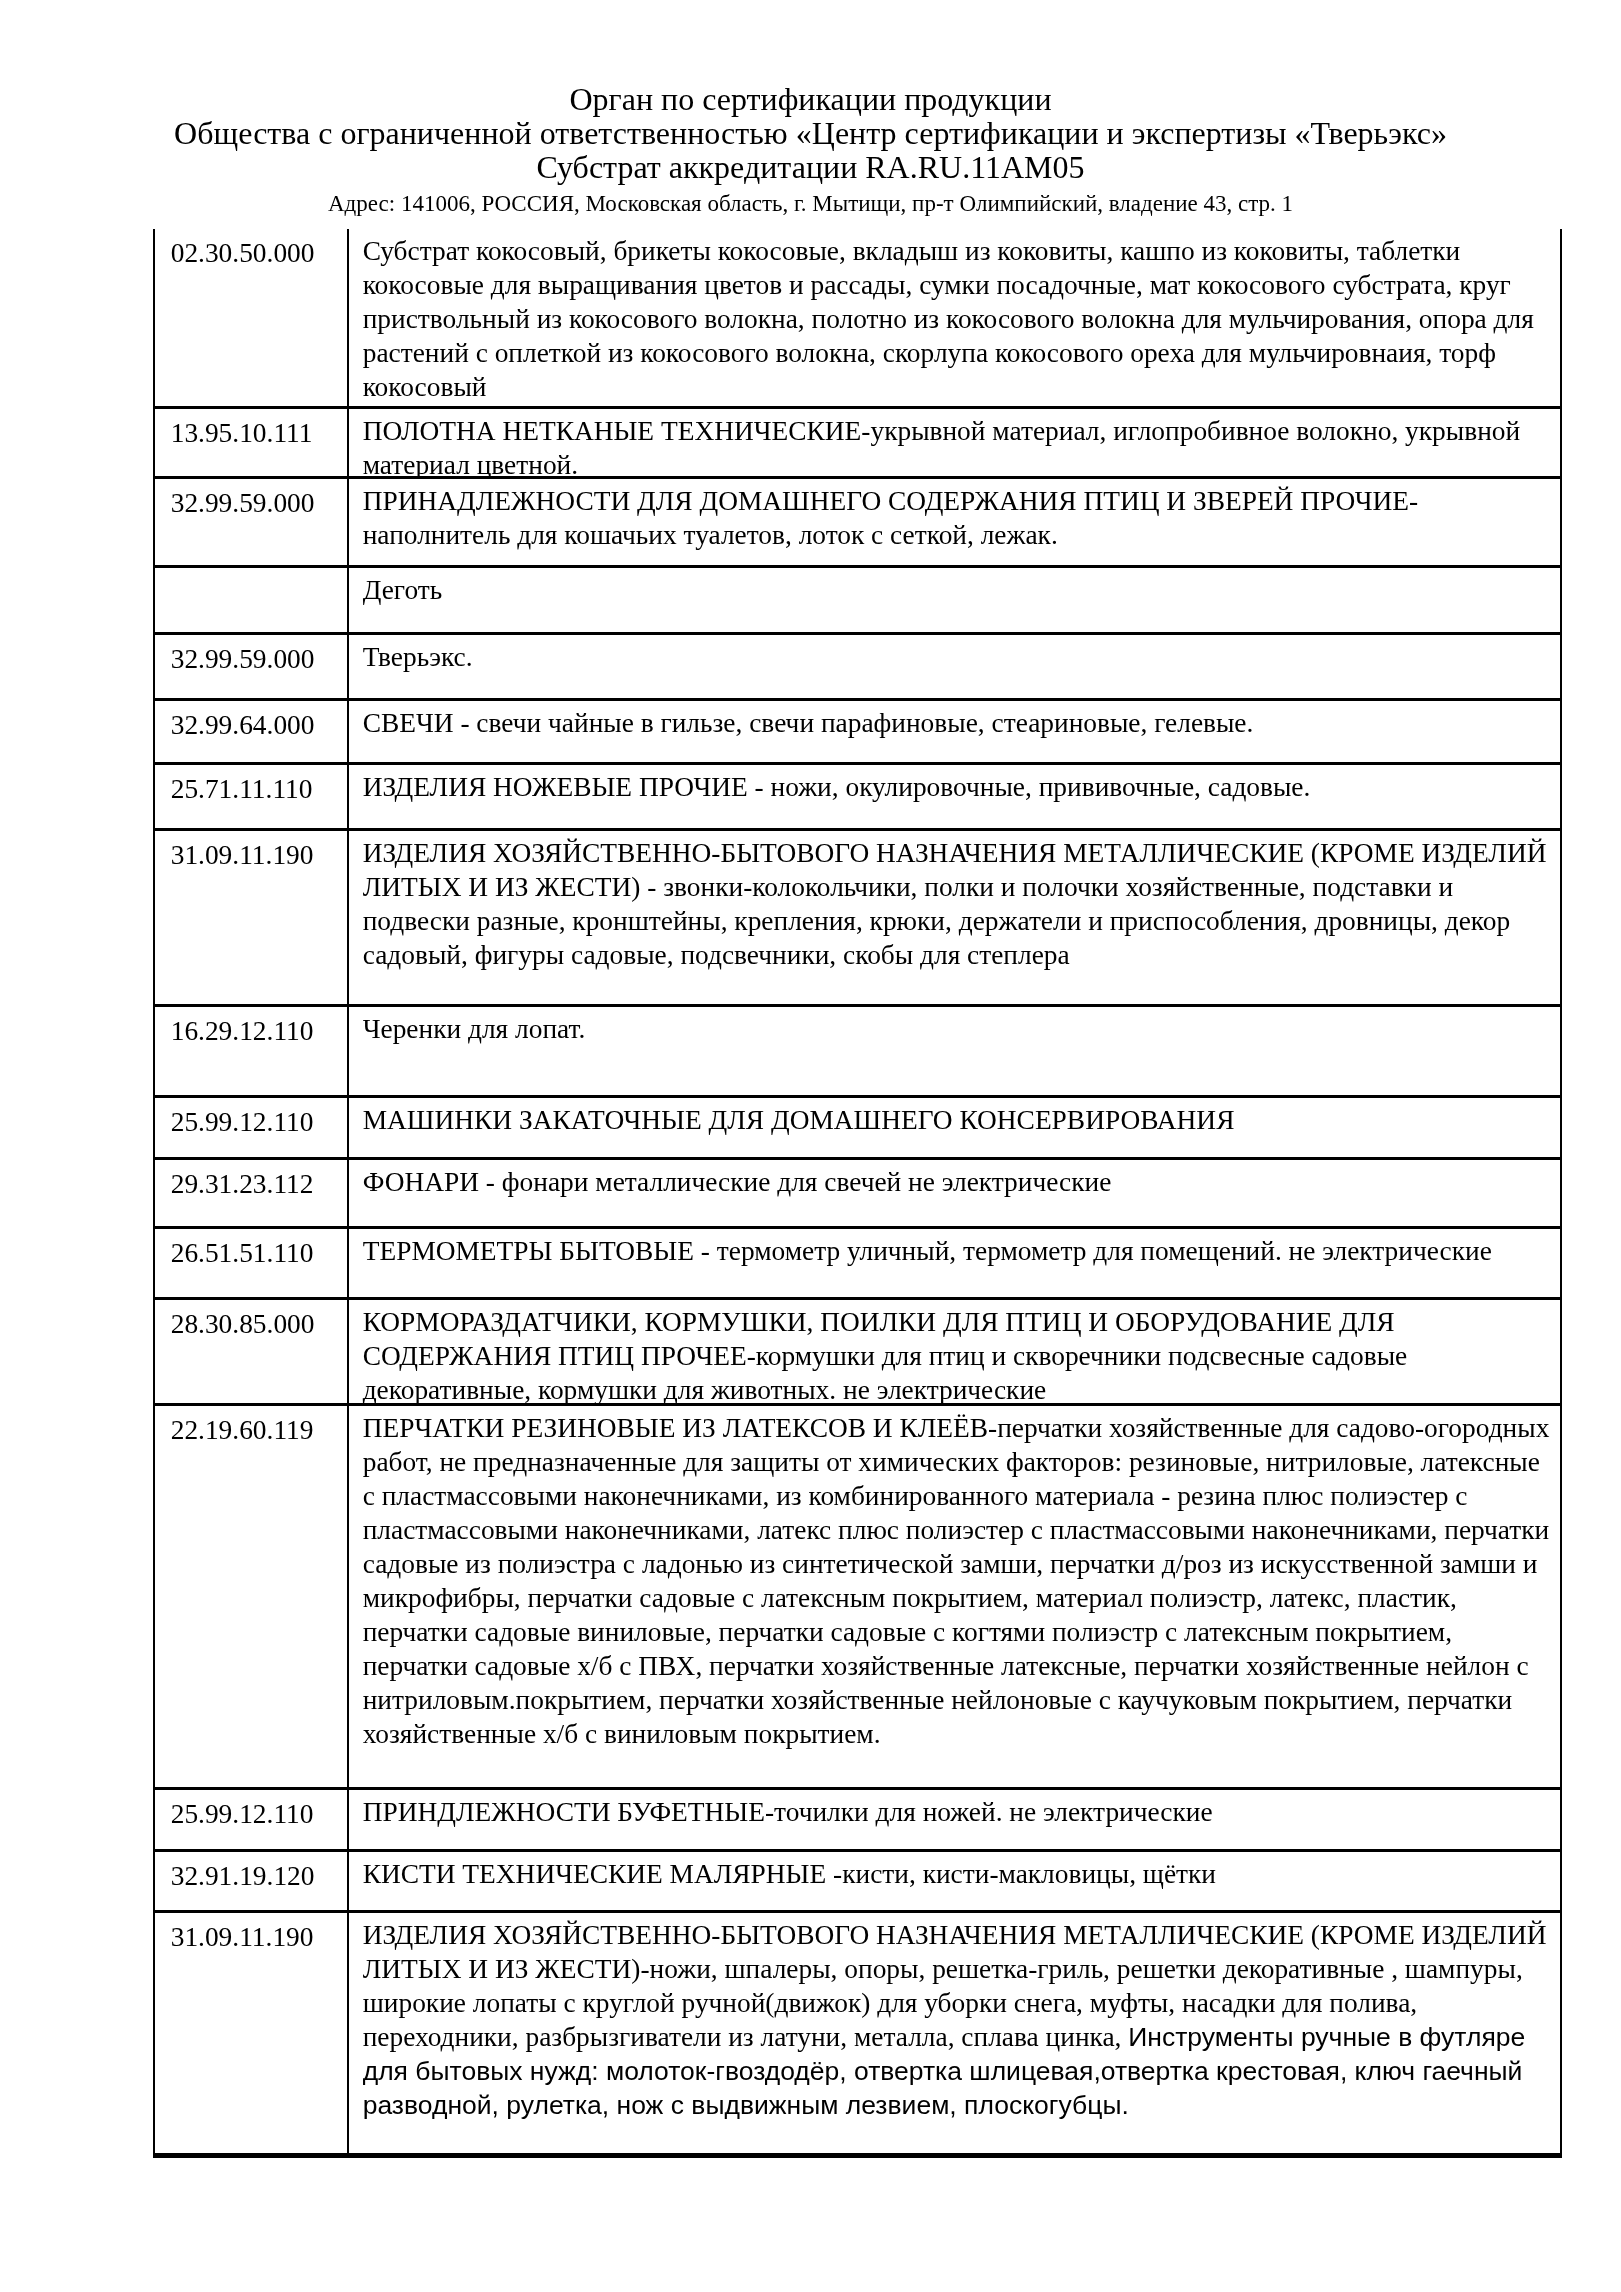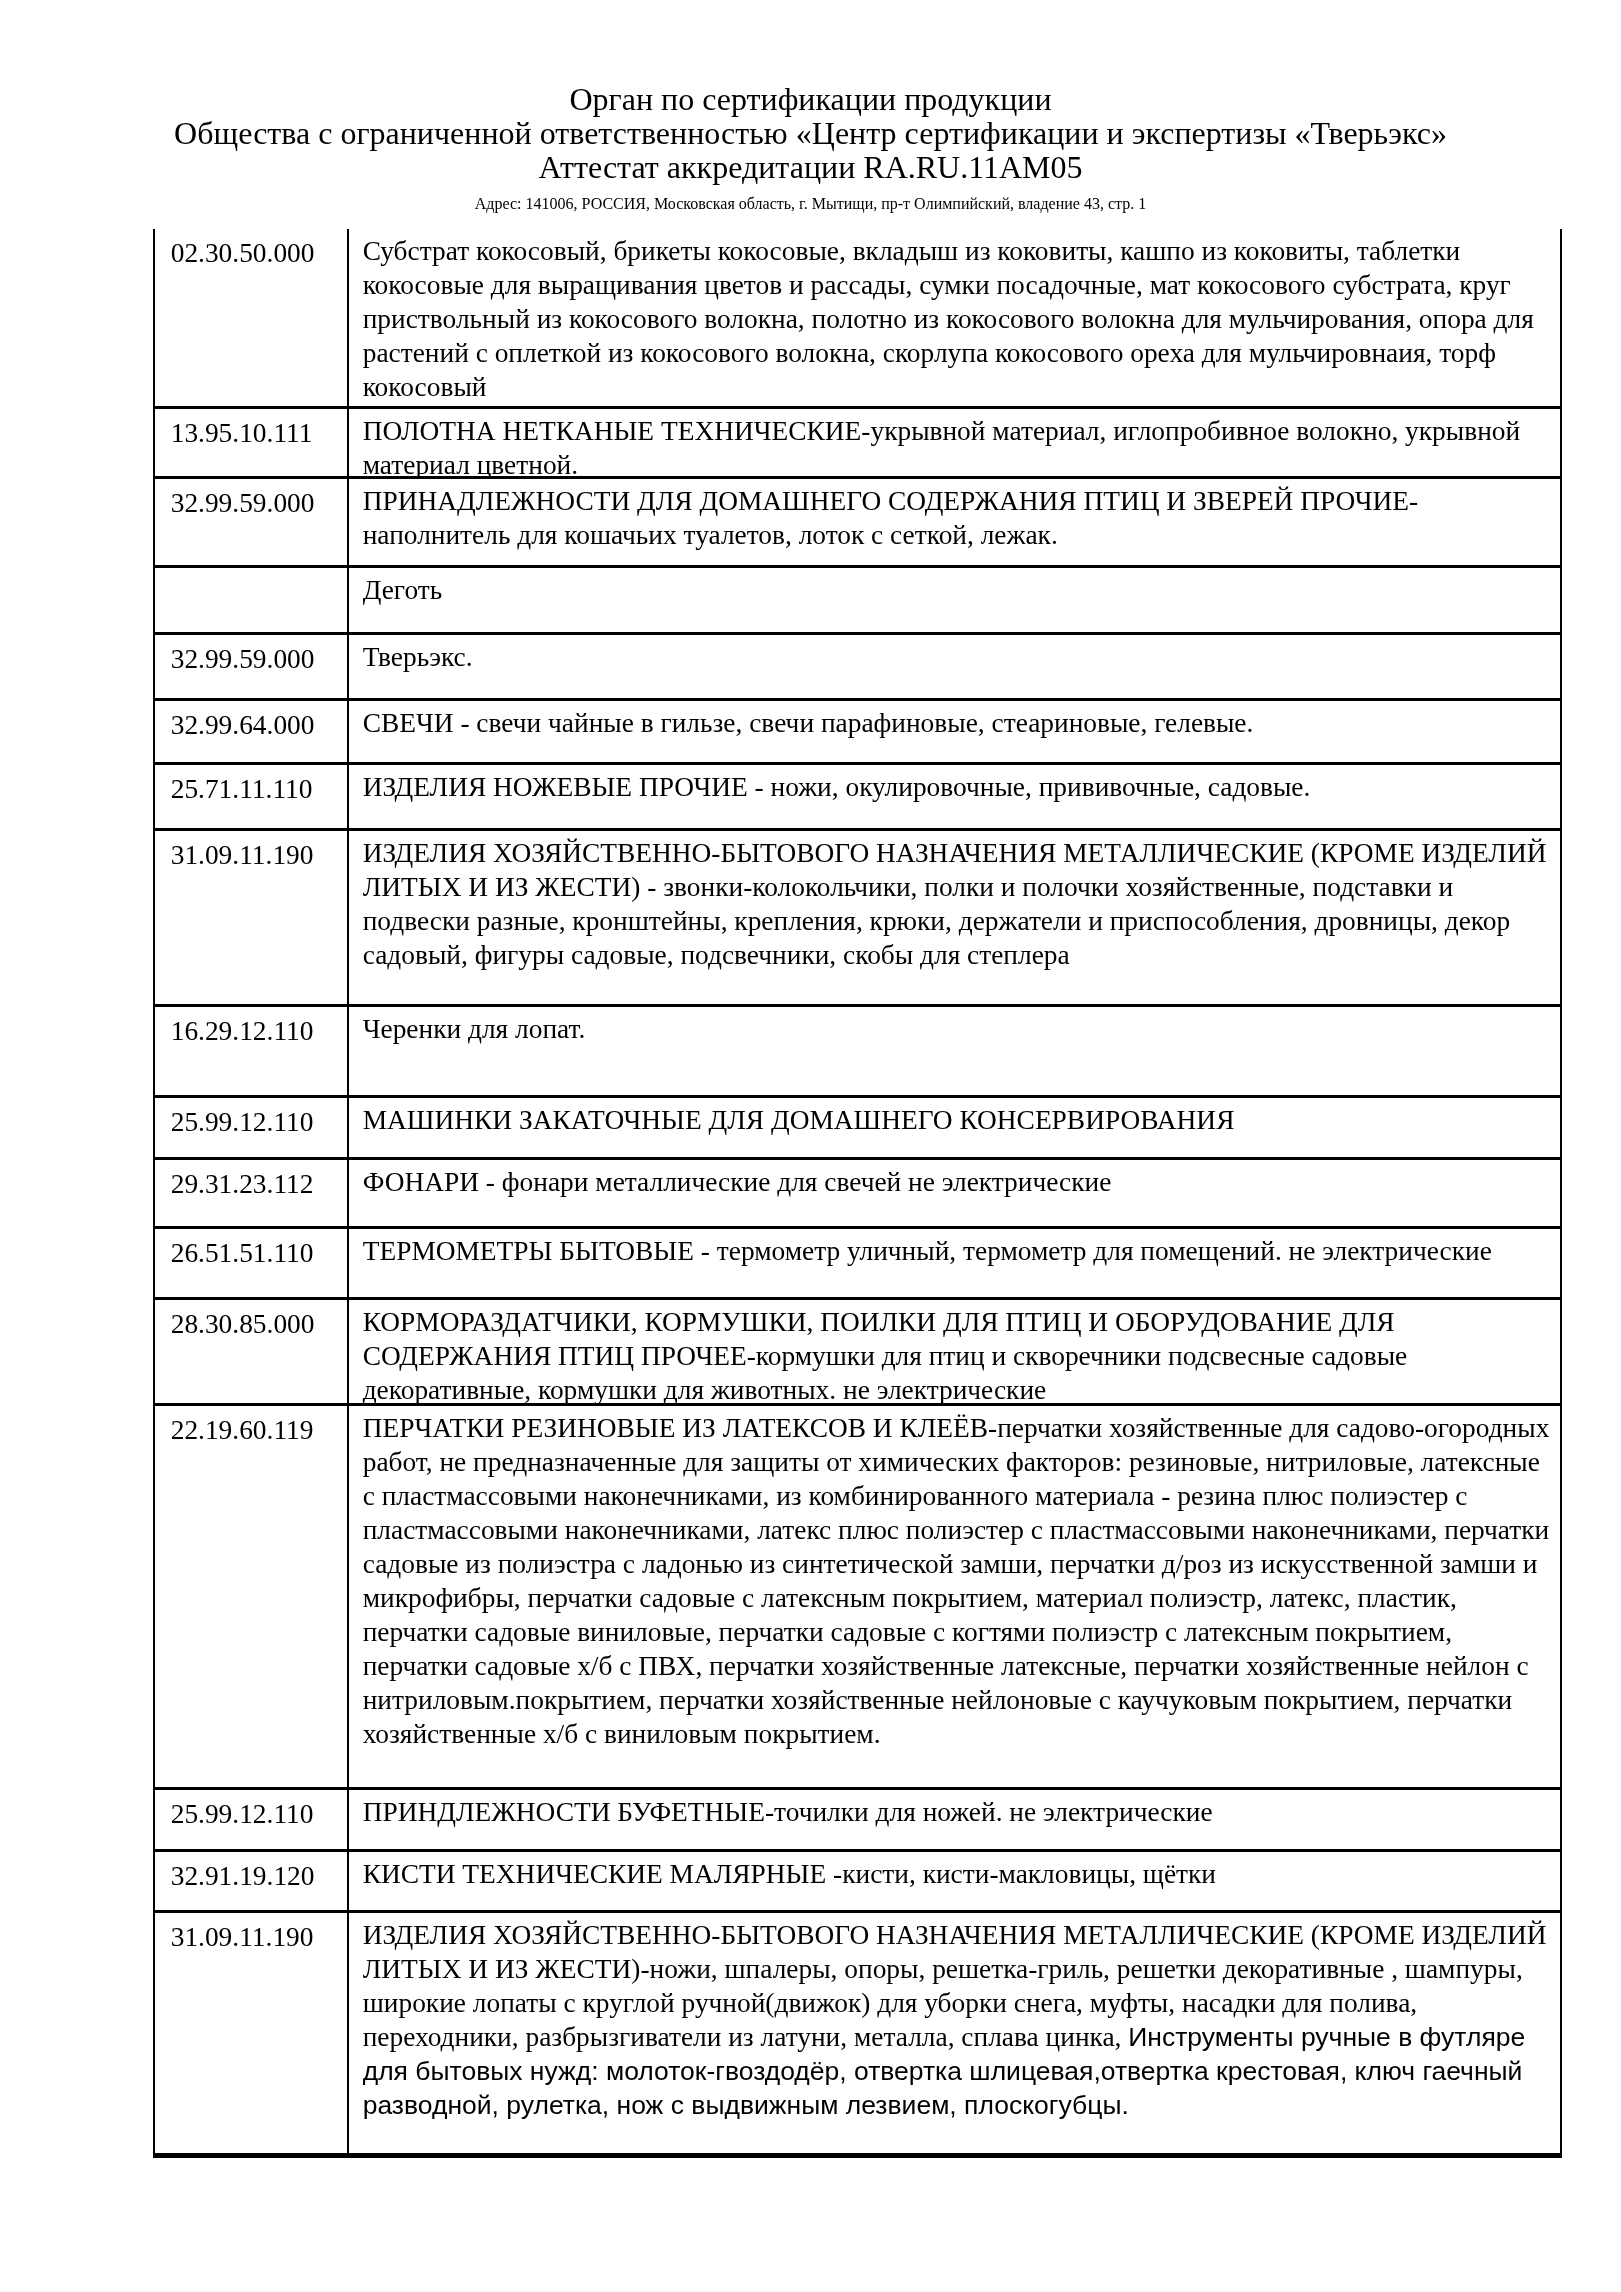--- a/index.html
+++ b/index.html
@@ -19,21 +19,21 @@
     left: 0;
     width: 100%;
     text-align: center;
   }
   .doc-header .h-line {
     font-size: 32px;
     line-height: 34px;
     white-space: nowrap;
   }
   .doc-header .h-address {
-    font-size: 16px;
+    font-size: 23px;
     line-height: 25.5px;
     margin-top: 6.9px;
     white-space: nowrap;
   }
 
   
   .doc-table {
     position: absolute;
     left: 153px;
     top: 229px;
@@ -69,21 +69,21 @@
   }
   .txt-serif { font-family: "Liberation Serif", serif; }
   .txt-sans  { font-family: "Liberation Sans", sans-serif; font-size: 26.5px; }
 </style>
 </head>
 <body>
 
 <div class="doc-header">
   <div class="h-line">Орган по сертификации продукции</div>
   <div class="h-line">Общества с ограниченной ответственностью «Центр сертификации и экспертизы «Тверьэкс»</div>
-  <div class="h-line">Аттестат аккредитации RA.RU.11АМ05</div>
+  <div class="h-line">Субстрат аккредитации RA.RU.11АМ05</div>
   <div class="h-address">Адрес: 141006, РОССИЯ, Московская область, г. Мытищи, пр-т Олимпийский, владение 43, стр. 1</div>
 </div>
 
 <div class="doc-table" id="doc-table">
     <div class="t-row first" style="height: 177px;">
       <div class="cell-code">02.30.50.000</div>
       <div class="cell-desc"><span class="txt-serif">Субстрат кокосовый, брикеты кокосовые, вкладыш из коковиты, кашпо из коковиты, таблетки кокосовые для выращивания цветов и рассады, сумки посадочные, мат кокосового субстрата, круг приствольный из кокосового волокна, полотно из кокосового волокна для мульчирования, опора для растений с оплеткой из кокосового волокна, скорлупа кокосового ореха для мульчировнаия, торф кокосовый</span></div>
     </div>
     <div class="t-row" style="height: 70px;">
       <div class="cell-code">13.95.10.111</div>

